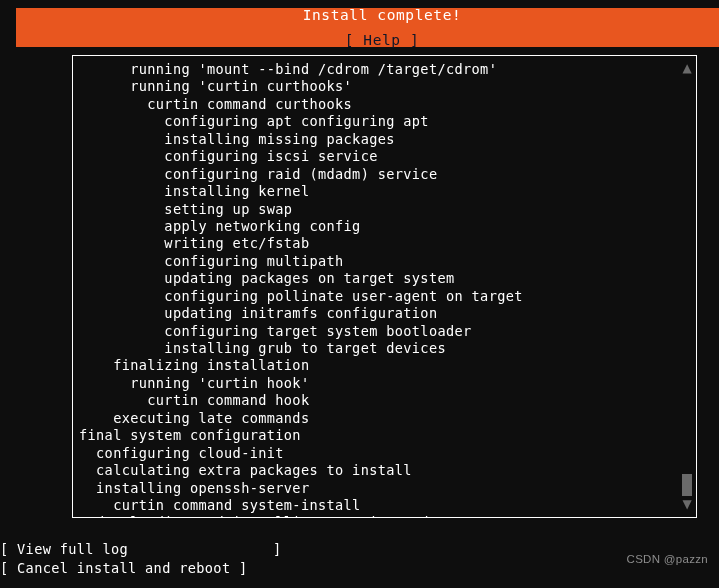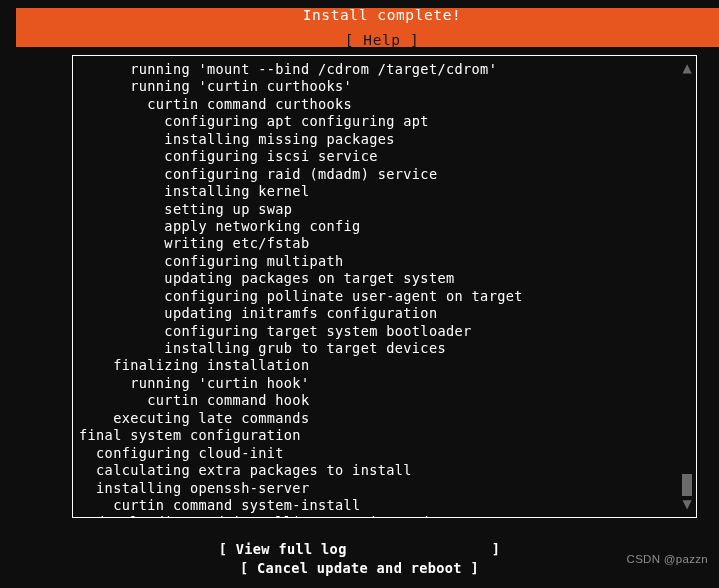--- a/index.html
+++ b/index.html
@@ -133,22 +133,21 @@
     text-align: center;
   }
   .footer-button {
     font-size: 13.6px;
     line-height: 19px;
     letter-spacing: 0.35px;
     white-space: pre;
     color: #ffffff;
     cursor: pointer;
     display: block;
-    text-align: center;
-    font-weight: bold;
+    text-align: left;
   }
 
   
   #watermark {
     position: absolute;
     right: 11px;
     bottom: 23px;
     font-family: "Liberation Sans", sans-serif;
     font-size: 11.5px;
     color: #8c8c8c;
@@ -175,16 +174,16 @@
     <div id="scroll-track">
       <div id="scroll-thumb"></div>
     </div>
     <div id="scroll-down-arrow">▼</div>
   </div>
 
 </div>
 
 <div id="footer-buttons">
   <span class="footer-button">[ View full log                 ]</span>
-  <span class="footer-button">[ Cancel update and reboot ]</span>
+  <span class="footer-button">[ Cancel install and reboot ]</span>
 </div>
 
 <div id="watermark">CSDN @pazzn</div>
 
 </body></html>

